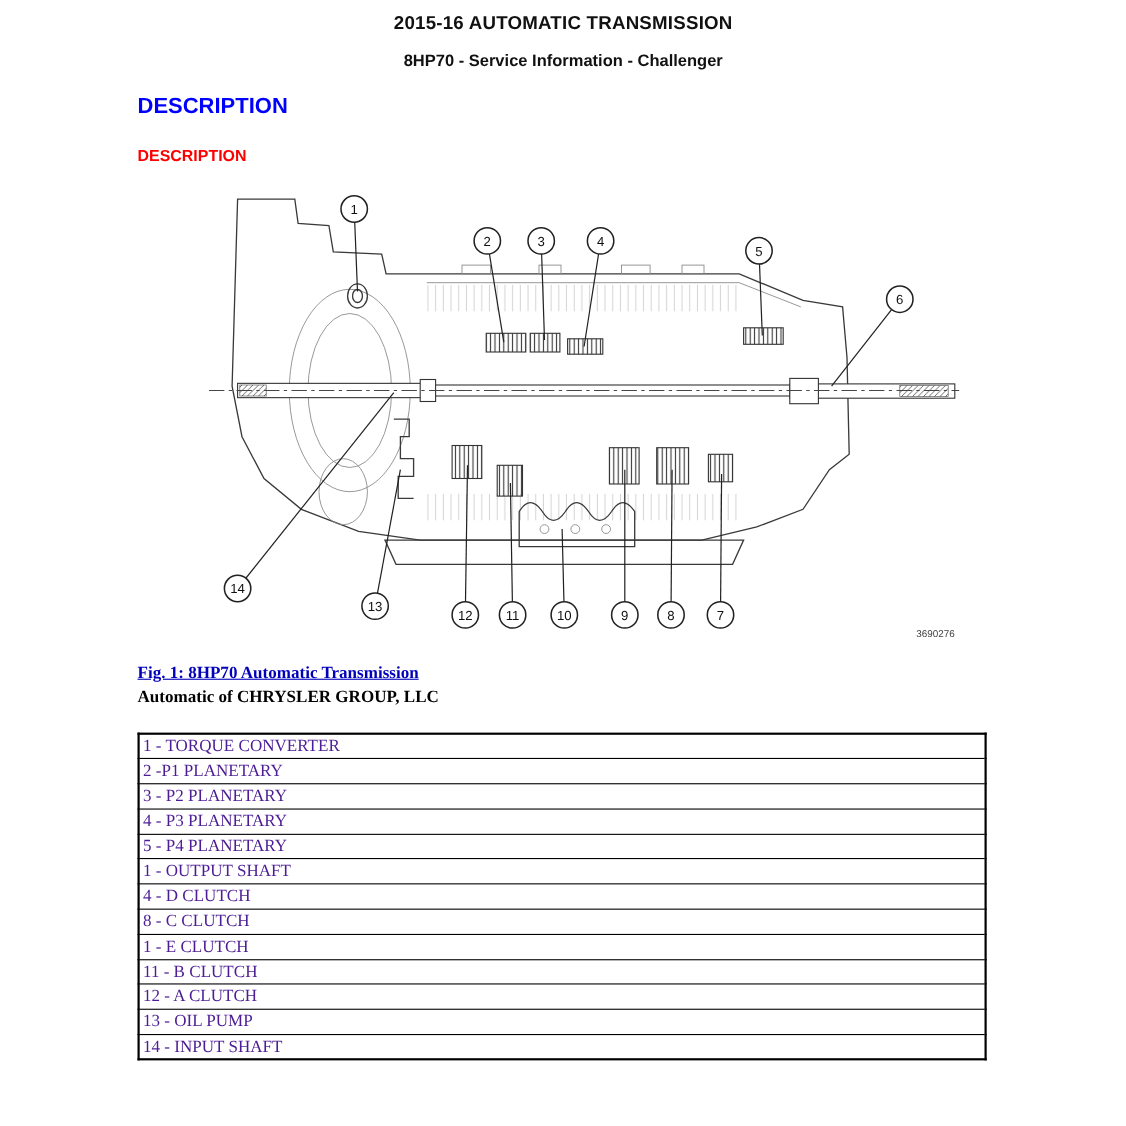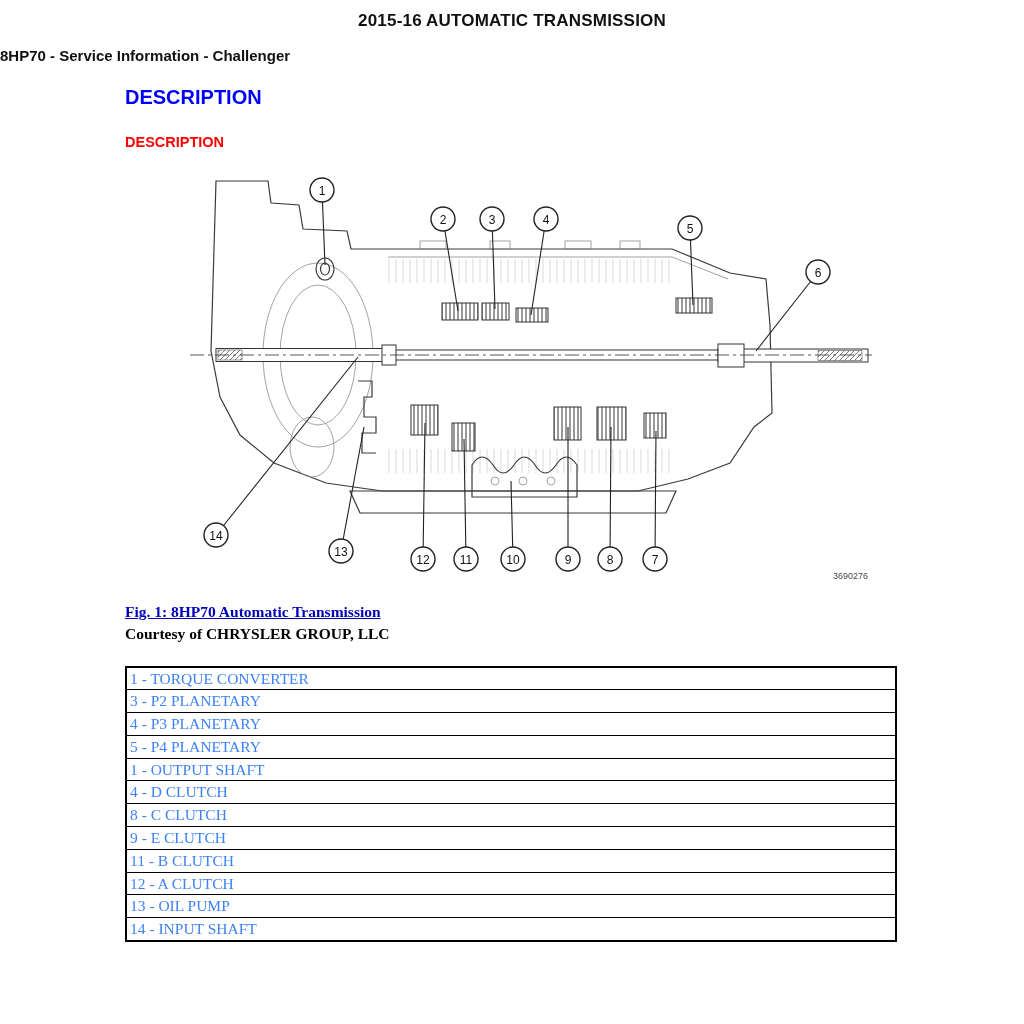--- a/index.html
+++ b/index.html
@@ -2,39 +2,39 @@
 <html><head>
 <meta charset="utf-8">
 <style>
   * { margin:0; padding:0; box-sizing:border-box; }
   html,body { background:#fff; }
   body { width:1024px; height:1024px; font-family:"Liberation Sans", sans-serif; }
   .page { position:relative; width:1024px; height:992px; background:#fff; overflow:hidden; }
 
   .doc-title    { position:absolute; top:11px;  left:0; width:100%; text-align:center;
                   font-size:17px; font-weight:bold; color:#111; letter-spacing:0.2px; }
-  .doc-subtitle { position:absolute; top:47px;  left:0; width:100%; text-align:left;
+  .doc-subtitle { position:absolute; top:47px;  left:0; width:100%; text-align:center;
                   font-size:15px; font-weight:bold; color:#111; }
 
   .h-blue { position:absolute; top:86px;  left:125px; font-size:20px;   font-weight:bold; color:#0000ff; }
   .h-red  { position:absolute; top:134px; left:125px; font-size:14.5px; font-weight:bold; color:#ff0000; }
 
   .fig-svg { position:absolute; left:120px; top:165px; width:780px; height:435px; }
 
   .drawing-num { position:absolute; left:833px; top:571px; font-size:9px; color:#444; }
 
   .fig-caption  { position:absolute; left:125px; top:603px; font-family:Liberation Serif, serif;
                   font-weight:bold; font-size:15.5px; color:#0000bb; text-decoration:underline; cursor:pointer; }
   .fig-courtesy { position:absolute; left:125px; top:625px; font-family:"Liberation Serif", serif;
                   font-weight:bold; font-size:15.5px; color:#000; }
 
   .parts-table { position:absolute; left:125px; top:666px; width:772px;
                  border-collapse:collapse; border:2px solid #000; }
   .parts-table td { border:1px solid #000; font-family:"Liberation Serif", serif;
-                    font-size:15.5px; color:#3b82f6; height:22.8px; padding:0 16px 0 3px;
+                    font-size:15.5px; color:#4c1d95; height:22.8px; padding:0 16px 0 3px;
                     white-space:nowrap; }
 
   
   .outline  { fill:none; stroke:#3a3a3a; stroke-width:1.2; }
   .outline2 { fill:none; stroke:#8a8a8a; stroke-width:0.8; }
   .shaft    { fill:#ffffff; stroke:#333; stroke-width:1; }
   .clutch   { stroke:#333; stroke-width:1; }
   .leader       { stroke:#222; stroke-width:1.1; }
   .callout-circle { fill:#fff; stroke:#222; stroke-width:1.4; }
   .callout-num  { font-family:"Liberation Sans", sans-serif; font-size:12px;
@@ -167,47 +167,50 @@
         <text x="221" y="390.5" class="callout-num">13</text>
         <line x1="96" y1="370" x2="238" y2="192" class="leader"></line>
         <circle cx="96" cy="370" r="12" class="callout-circle"></circle>
         <text x="96" y="374.5" class="callout-num">14</text>
       </g>
   </svg>
 
   <span class="drawing-num">3690276</span>
 
   <div class="fig-caption">Fig. 1: 8HP70 Automatic Transmission</div>
-  <div class="fig-courtesy">Courtesy of CHRYSLER GROUP, LLC</div>
+  <div class="fig-courtesy">Automatic of CHRYSLER GROUP, LLC</div>
 
   <table class="parts-table">
     <tbody>
         <tr>
           <td>1 - TORQUE CONVERTER</td>
         </tr>
         <tr>
+          <td>2 -P1 PLANETARY</td>
+        </tr>
+        <tr>
           <td>3 - P2 PLANETARY</td>
         </tr>
         <tr>
           <td>4 - P3 PLANETARY</td>
         </tr>
         <tr>
           <td>5 - P4 PLANETARY</td>
         </tr>
         <tr>
           <td>1 - OUTPUT SHAFT</td>
         </tr>
         <tr>
           <td>4 - D CLUTCH</td>
         </tr>
         <tr>
           <td>8 - C CLUTCH</td>
         </tr>
         <tr>
-          <td>9 - E CLUTCH</td>
+          <td>1 - E CLUTCH</td>
         </tr>
         <tr>
           <td>11 - B CLUTCH</td>
         </tr>
         <tr>
           <td>12 - A CLUTCH</td>
         </tr>
         <tr>
           <td>13 - OIL PUMP</td>
         </tr>

